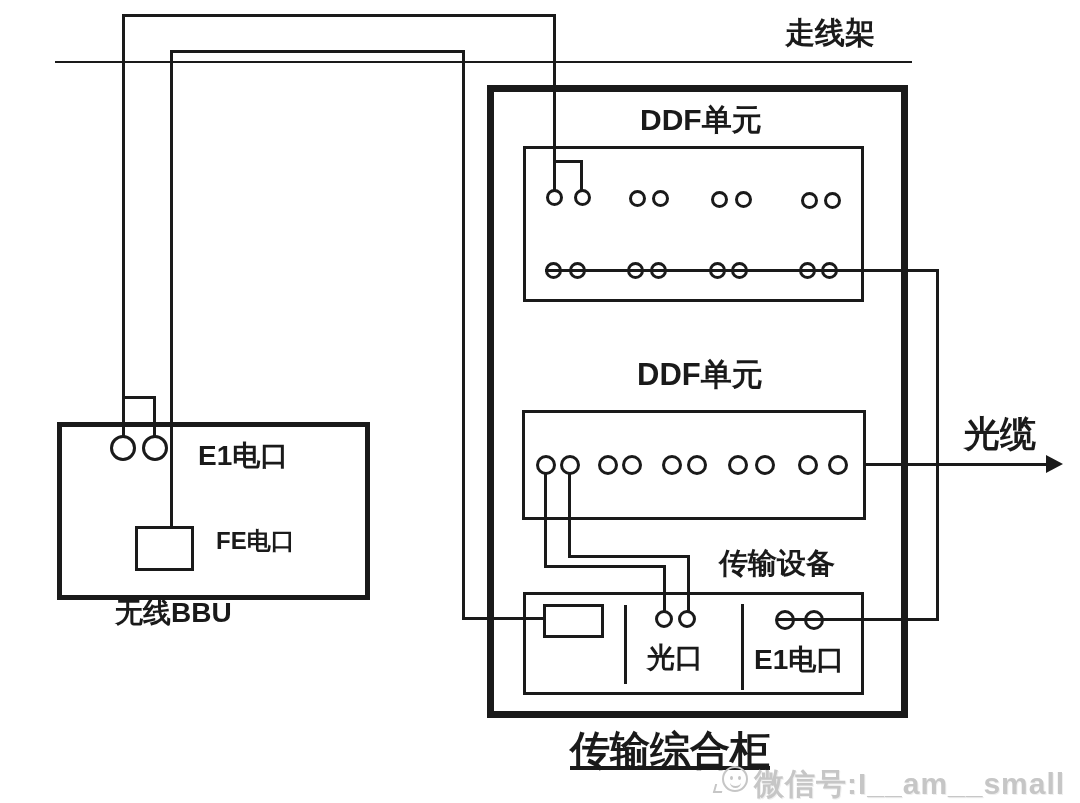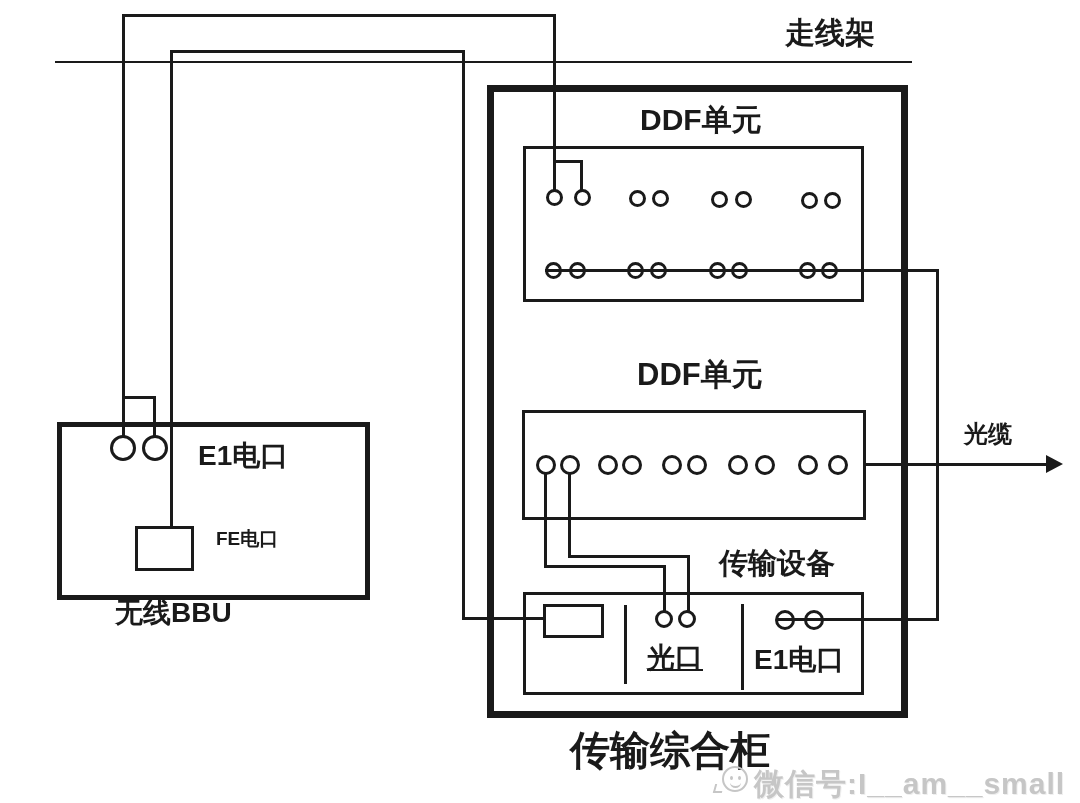--- a/index.html
+++ b/index.html
@@ -118,27 +118,27 @@
   <div class="circle sm" style="left:655px;top:610px;width:18px;height:18px;"></div>
   <div class="circle sm" style="left:678px;top:610px;width:18px;height:18px;"></div>
 
   <div class="circle md" style="left:775px;top:610px;"></div>
   <div class="circle md" style="left:804px;top:610px;"></div>
 
   <div class="lbl" style="left:785px;top:10px;font-size:30px;margin-top:8px;">走线架</div>
   <div class="lbl" style="left:640px;top:105px;font-size:30px;">DDF单元</div>
   <div class="lbl" style="left:637px;top:359px;font-size:31px;">DDF单元</div>
   <div class="lbl" style="left:719px;top:549px;font-size:29px;">传输设备</div>
-  <div class="lbl" style="left:647px;top:644px;font-size:28px;text-decoration:underline;">光口</div>
+  <div class="lbl" style="left:647px;top:644px;font-size:28px;">光口</div>
   <div class="lbl" style="left:754px;top:646px;font-size:28px;">E1电口</div>
-  <div class="lbl" style="left:964px;top:416px;font-size:24px;margin-top:6px;">光缆</div>
+  <div class="lbl" style="left:964px;top:416px;font-size:36px;">光缆</div>
   <div class="lbl" style="left:198px;top:442px;font-size:28px;">E1电口</div>
-  <div class="lbl" style="left:216px;top:529px;font-size:19px;">FE电口</div>
+  <div class="lbl" style="left:216px;top:529px;font-size:24px;">FE电口</div>
   <div class="lbl" style="left:115px;top:599px;font-size:28px;">无线BBU</div>
-  <div class="lbl" style="left:570px;top:730px;font-size:40px;">传输综合柜</div>
+  <div class="lbl" style="left:570px;top:730px;font-size:40px;text-decoration:underline;">传输综合柜</div>
 
   <div class="wm-face" style="left:722px;top:766px;">
     <span class="eye l"></span>
       <span class="eye r"></span>
       <span class="mouth"></span>
   </div>
   <div class="wm-tail" style="left:714px;top:784px;"></div>
   <div class="wm-text" style="left:754px;top:764px;font-size:30px;">微信号:I__am__small</div>
 
 </div>

